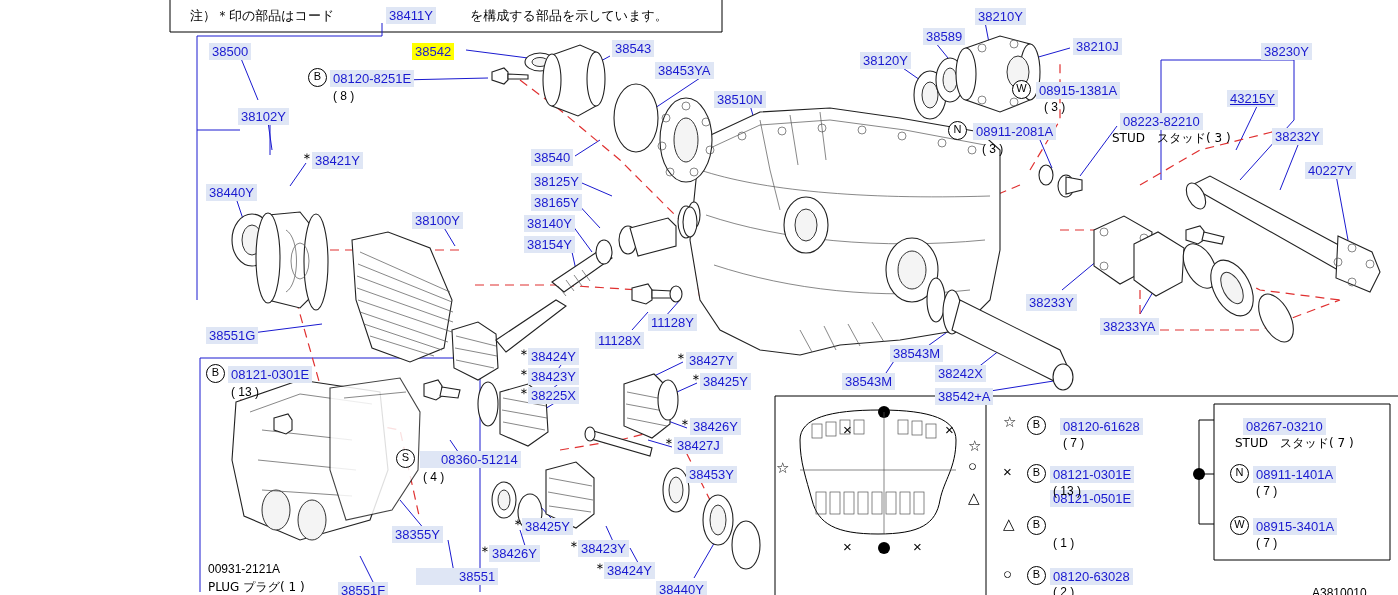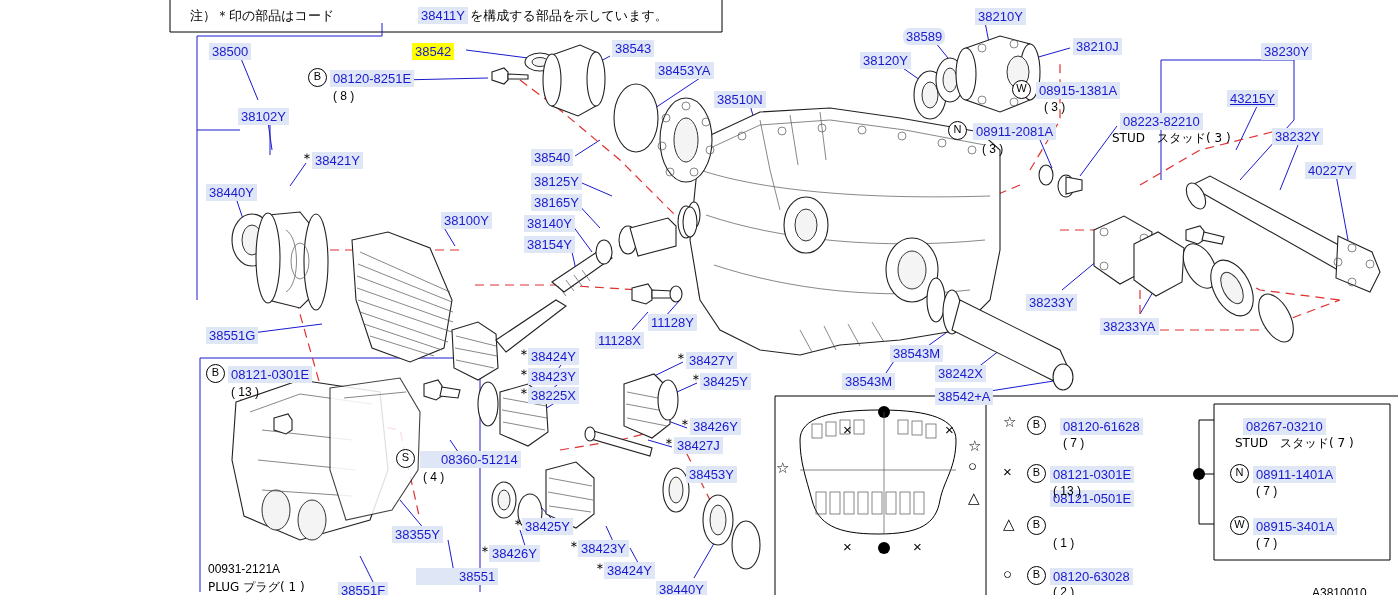--- a/index.html
+++ b/index.html
@@ -389,49 +389,49 @@
         <rect x="886" y="492" width="10" height="22"></rect>
       <rect x="900" y="492" width="10" height="22"></rect>
         <rect x="914" y="492" width="10" height="22"></rect>
     </g>
     <circle cx="884" cy="412" r="6" fill="#000"></circle>
     <circle cx="884" cy="548" r="6" fill="#000"></circle>
     <path class="thin" d="M884 412 L884 534 M800 470 L956 470"></path>
   </svg>
 
   <div class="plain jp" style="left:190px; top:8px;">注）＊印の部品はコード</div>
-  <div class="lbl" style="left:386px; top:7px;margin-left:32px;">38411Y</div>
+  <div class="lbl" style="left:386px; top:7px;">38411Y</div>
   <div class="plain jp" style="left:470px; top:8px;">を構成する部品を示しています。</div>
 
   <div class="lbl" style="left:209px; top:43px;">38500</div>
   <div class="lbl hl" style="left:412px; top:43px;">38542</div>
   <div class="lbl" style="left:612px; top:40px;">38543</div>
   <div class="lbl" style="left:655px; top:62px;">38453YA</div>
   <div class="lbl" style="left:714px; top:91px;">38510N</div>
   <div class="lbl" style="left:860px; top:52px;">38120Y</div>
-  <div class="lbl" style="left:903px; top:28px;border-radius:7px;">38589</div>
+  <div class="lbl" style="left:923px; top:28px;">38589</div>
   <div class="lbl" style="left:950px; top:8px;margin-left:25px;">38210Y</div>
   <div class="lbl" style="left:1073px; top:38px;">38210J</div>
   <div class="lbl" style="left:1261px; top:43px;">38230Y</div>
   <div class="lbl" style="left:1227px; top:90px;text-decoration:underline;">43215Y</div>
   <div class="lbl" style="left:1272px; top:128px;">38232Y</div>
   <div class="lbl" style="left:1305px; top:162px;">40227Y</div>
   <div class="lbl" style="left:1036px; top:82px;">08915-1381A</div>
   <div class="lbl" style="left:973px; top:123px;">08911-2081A</div>
   <div class="lbl" style="left:1120px; top:113px;">08223-82210</div>
   <div class="lbl" style="left:238px; top:108px;">38102Y</div>
   <div class="lbl" style="left:312px; top:152px;">38421Y</div>
   <div class="lbl" style="left:206px; top:184px;">38440Y</div>
   <div class="lbl" style="left:330px; top:70px;">08120-8251E</div>
   <div class="lbl" style="left:531px; top:149px;">38540</div>
   <div class="lbl" style="left:531px; top:173px;">38125Y</div>
   <div class="lbl" style="left:531px; top:194px;">38165Y</div>
   <div class="lbl" style="left:524px; top:215px;">38140Y</div>
   <div class="lbl" style="left:524px; top:236px;">38154Y</div>
-  <div class="lbl" style="left:412px; top:212px;margin-left:29px;">38100Y</div>
+  <div class="lbl" style="left:412px; top:212px;">38100Y</div>
   <div class="lbl" style="left:206px; top:327px;text-align:center;">38551G</div>
   <div class="lbl" style="left:228px; top:366px;">08121-0301E</div>
   <div class="lbl" style="left:648px; top:314px;">11128Y</div>
   <div class="lbl" style="left:595px; top:332px;">11128X</div>
   <div class="lbl" style="left:528px; top:348px;">38424Y</div>
   <div class="lbl" style="left:528px; top:368px;">38423Y</div>
   <div class="lbl" style="left:528px; top:387px;">38225X</div>
   <div class="lbl" style="left:686px; top:352px;">38427Y</div>
   <div class="lbl" style="left:700px; top:373px;">38425Y</div>
   <div class="lbl" style="left:690px; top:418px;">38426Y</div>

